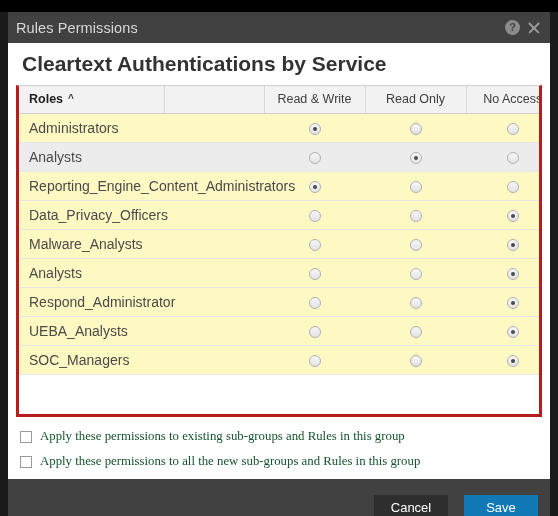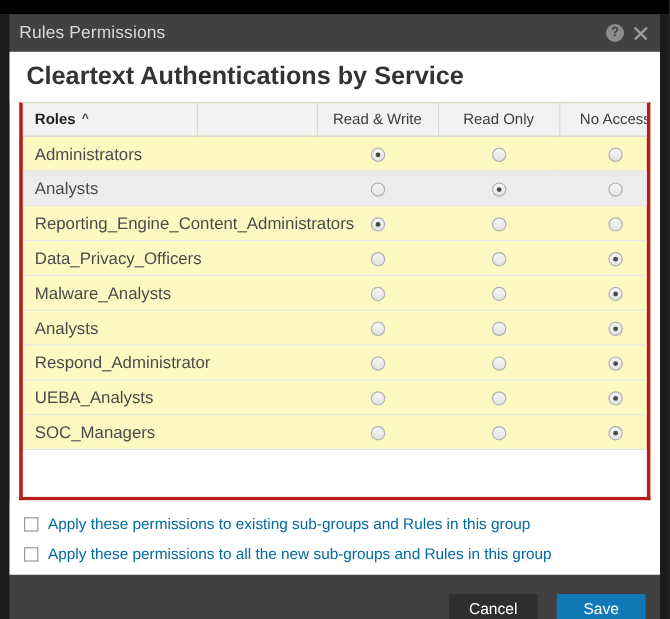--- a/index.html
+++ b/index.html
@@ -213,22 +213,23 @@
     width: 12px;
     height: 12px;
     border: 1px solid #9a9a9a;
     background: #ffffff;
     margin-right: 8px;
     flex: 0 0 auto;
     display: block;
   }
   .option-label {
     font-size: 12.8px;
-    color: #0369a1;
-    white-space: nowrap;
+    color: #14532d;
+    white-space: nowrap;
+    font-family: Liberation Serif, serif;
   }
 
   
   .footer {
     height: 41px;
     min-height: 41px;
     background: #414141;
     display: flex;
     align-items: flex-end;
     justify-content: flex-end;

